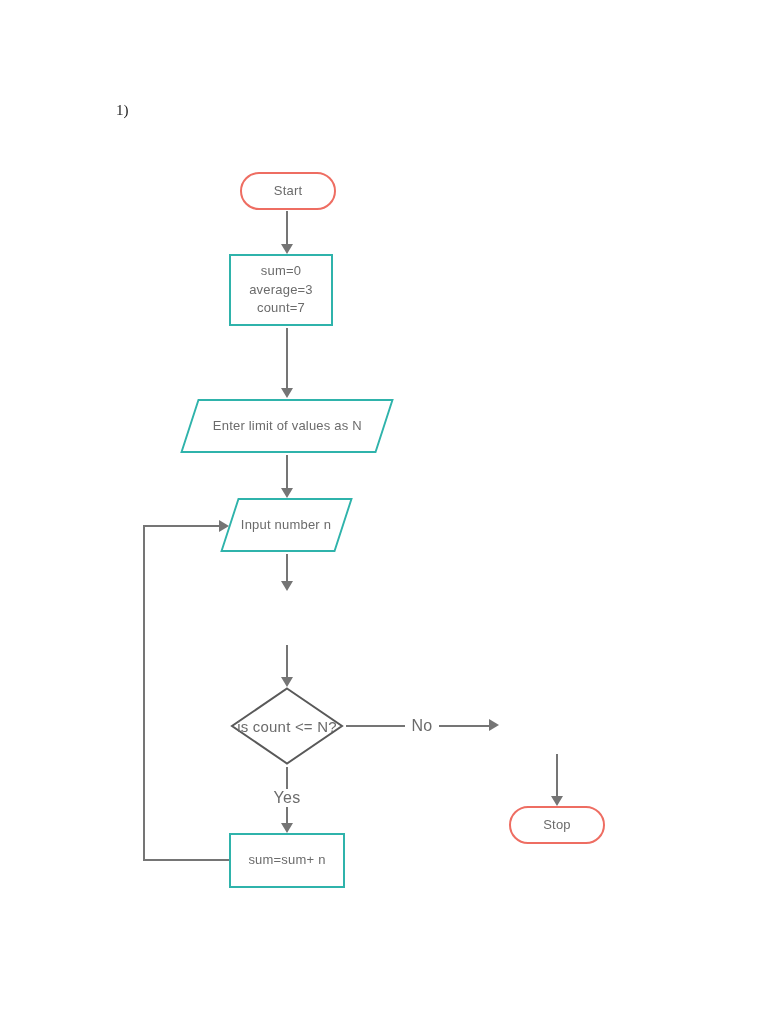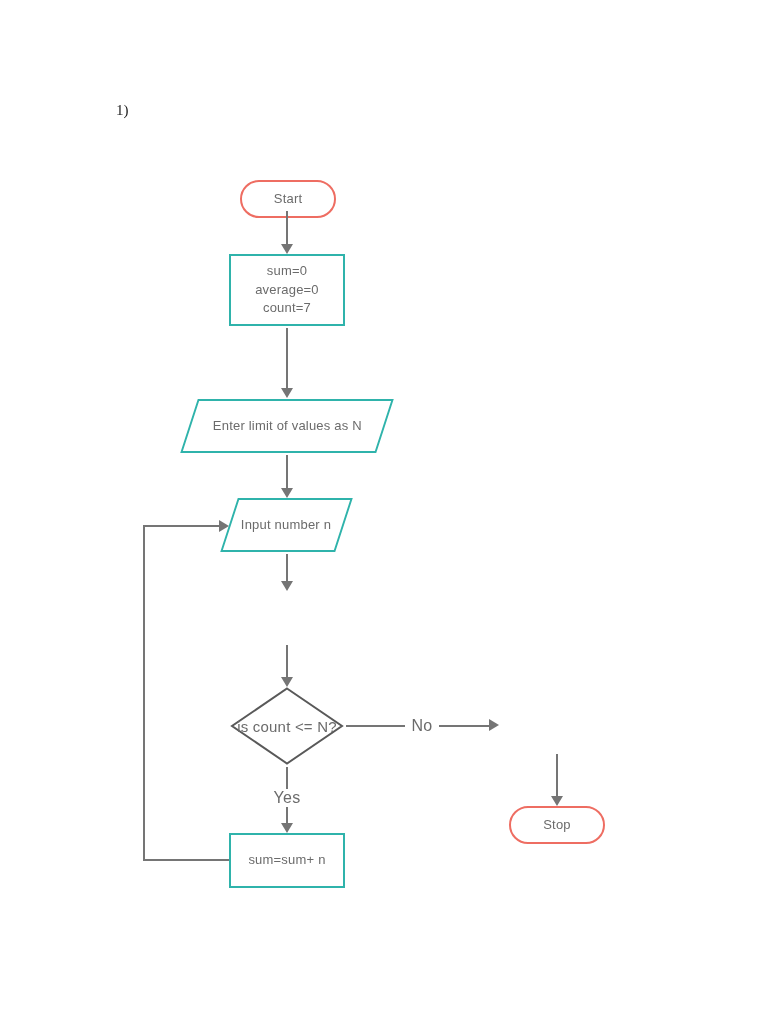--- a/index.html
+++ b/index.html
@@ -53,27 +53,27 @@
   }
   svg{display:block;}
 </style>
 </head>
 <body>
 
 <div class="canvas">
 
   <div class="page-label">1)</div>
 
-  <div class="node terminator" style="left:240px;top:172px;width:96px;height:38px;margin-top:8px;">
+  <div class="node terminator" style="left:240px;top:172px;width:96px;height:38px;">
     <span>Start</span>
   </div>
 
-  <div class="node process" style="left:229px;top:254px;width:116px;height:72px;flex-direction:column;">
+  <div class="node process" style="left:229px;top:254px;width:104px;height:72px;flex-direction:column;">
     <span>sum=0</span>
-    <span>average=0</span>
+    <span>average=3</span>
     <span>count=7</span>
   </div>
 
   <div class="node io" style="left:189px;top:399px;width:196px;height:54px;">
     <span class="io-text">Enter limit of values as N</span>
   </div>
 
   <div class="node io" style="left:229px;top:498px;width:115px;height:54px;">
     <span class="io-text">Input number n</span>
   </div>

